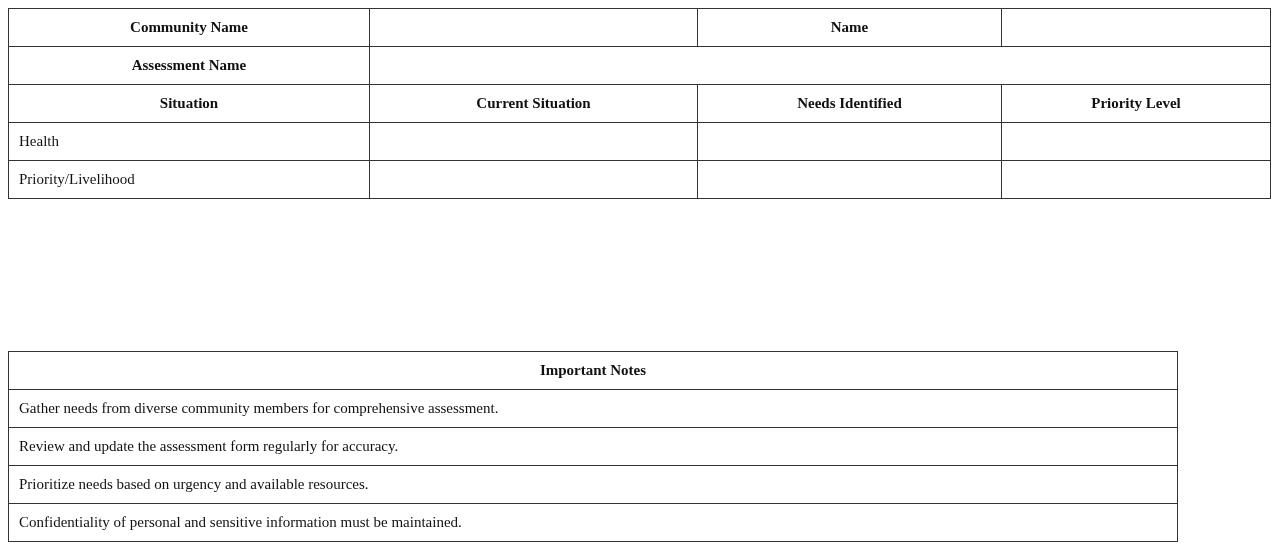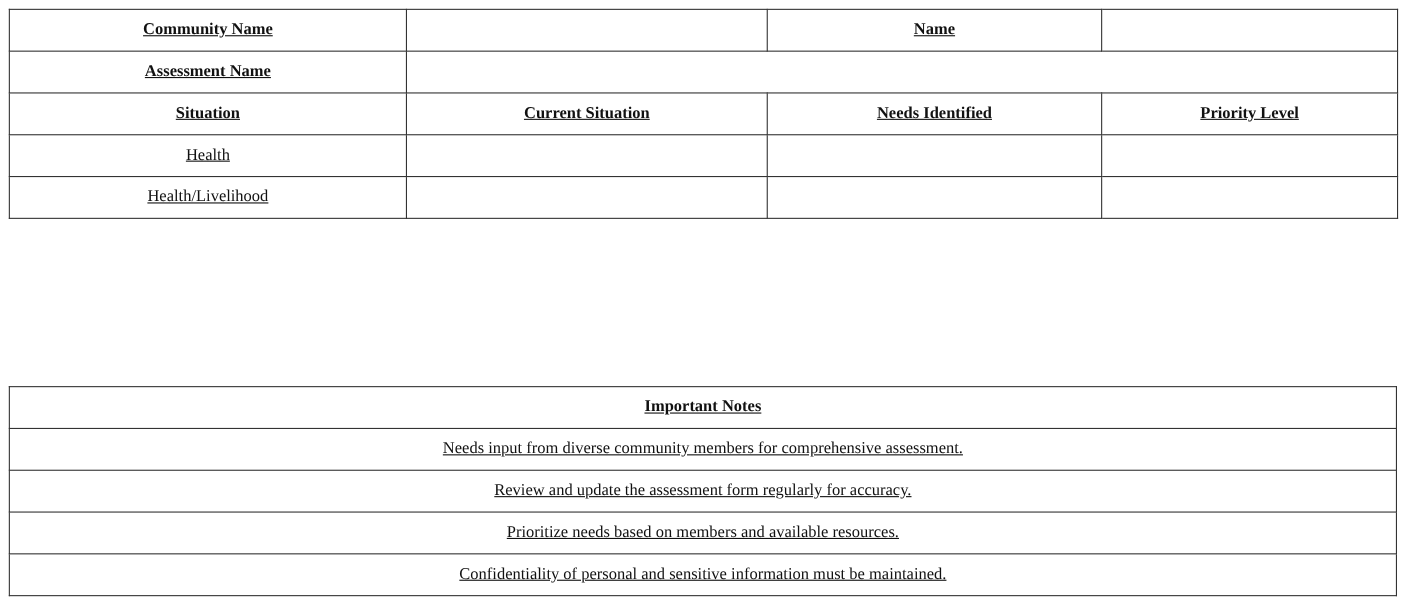--- a/index.html
+++ b/index.html
@@ -6,33 +6,32 @@
   body {
     width: 1278px; height: 550px; overflow: hidden;
     font-family: "Liberation Serif", "DejaVu Serif", serif;
     font-size: 15px; color: #111;
     position: relative;
   }
   table {
     border-collapse: collapse;
     position: absolute;
     left: 8px;
-    width: 1262px;
+    width: 1170px;
     table-layout: fixed;
   }
   td, th {
     border: 1px solid #333;
     height: 38px;
     padding: 0 10px;
     box-sizing: border-box;
     vertical-align: middle;
-    text-decoration: underline;
   }
   th { font-weight: bold; text-align: center; }
-  td { text-align: center; }
+  td { text-align: left; }
   #assessment-table { top: 8px; }
   #notes-table { top: 351px; }
 </style>
 </head>
 <body>
 
 <table id="assessment-table">
   <colgroup>
     <col style="width:361px">
     <col style="width:328px">
@@ -56,39 +55,39 @@
     <th>Needs Identified</th>
     <th>Priority Level</th>
   </tr>
   <tr>
     <td>Health</td>
     <td></td>
     <td></td>
     <td></td>
   </tr>
   <tr>
-    <td>Health/Livelihood</td>
+    <td>Priority/Livelihood</td>
     <td></td>
     <td></td>
     <td></td>
   </tr>
 </tbody>
   </table>
 
 <table id="notes-table">
   <tbody>
       <tr>
     <th>Important Notes</th>
   </tr>
   <tr>
-    <td>Needs input from diverse community members for comprehensive assessment.</td>
+    <td>Gather needs from diverse community members for comprehensive assessment.</td>
   </tr>
   <tr>
     <td>Review and update the assessment form regularly for accuracy.</td>
   </tr>
   <tr>
-    <td>Prioritize needs based on members and available resources.</td>
+    <td>Prioritize needs based on urgency and available resources.</td>
   </tr>
   <tr>
     <td>Confidentiality of personal and sensitive information must be maintained.</td>
   </tr>
 </tbody>
   </table>
 
 </body></html>

